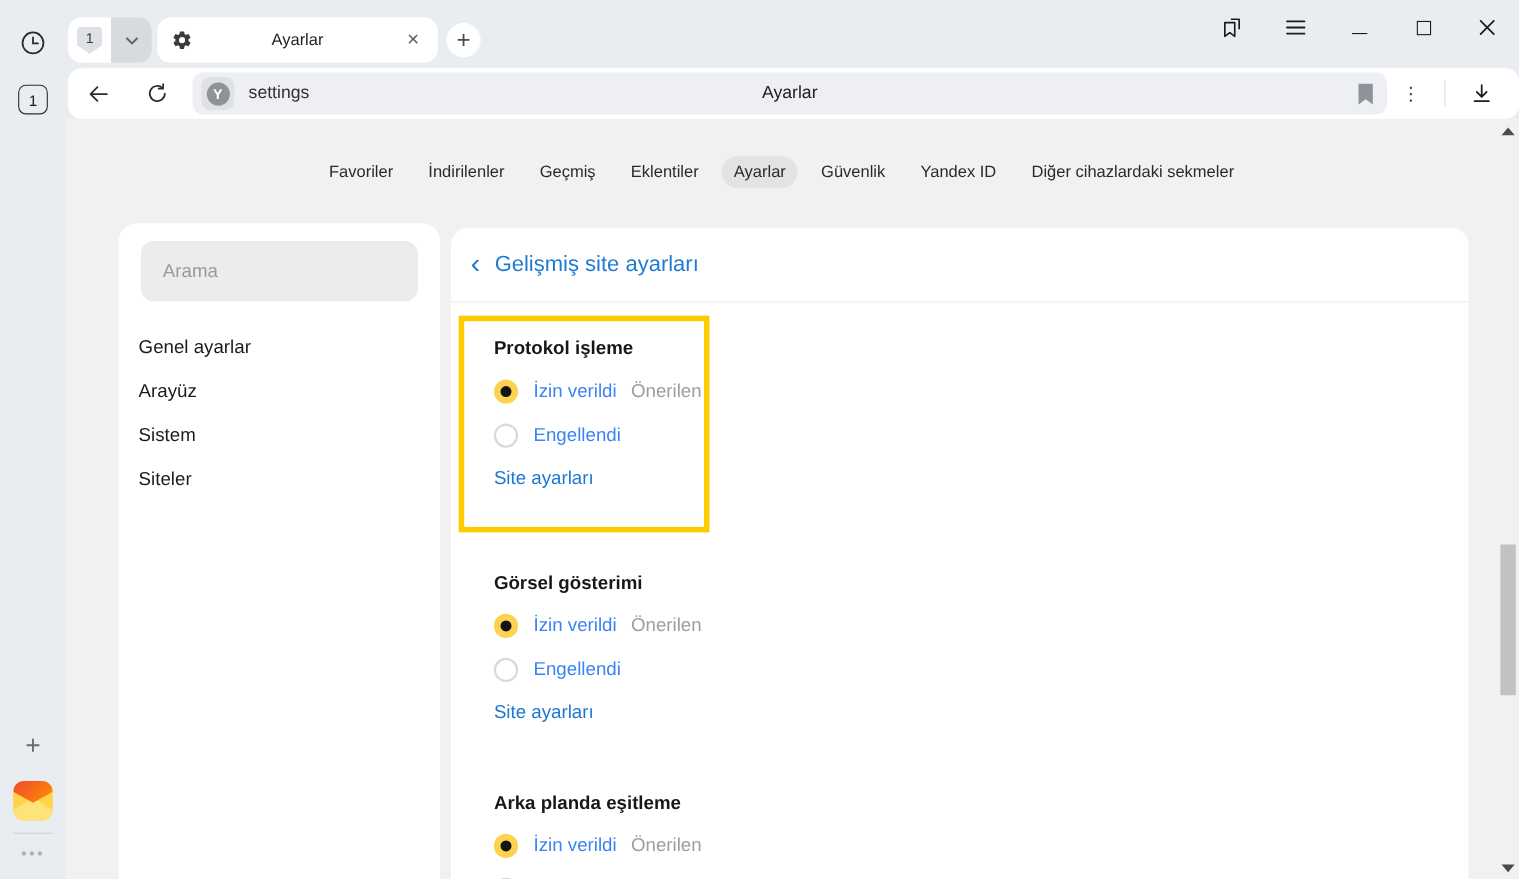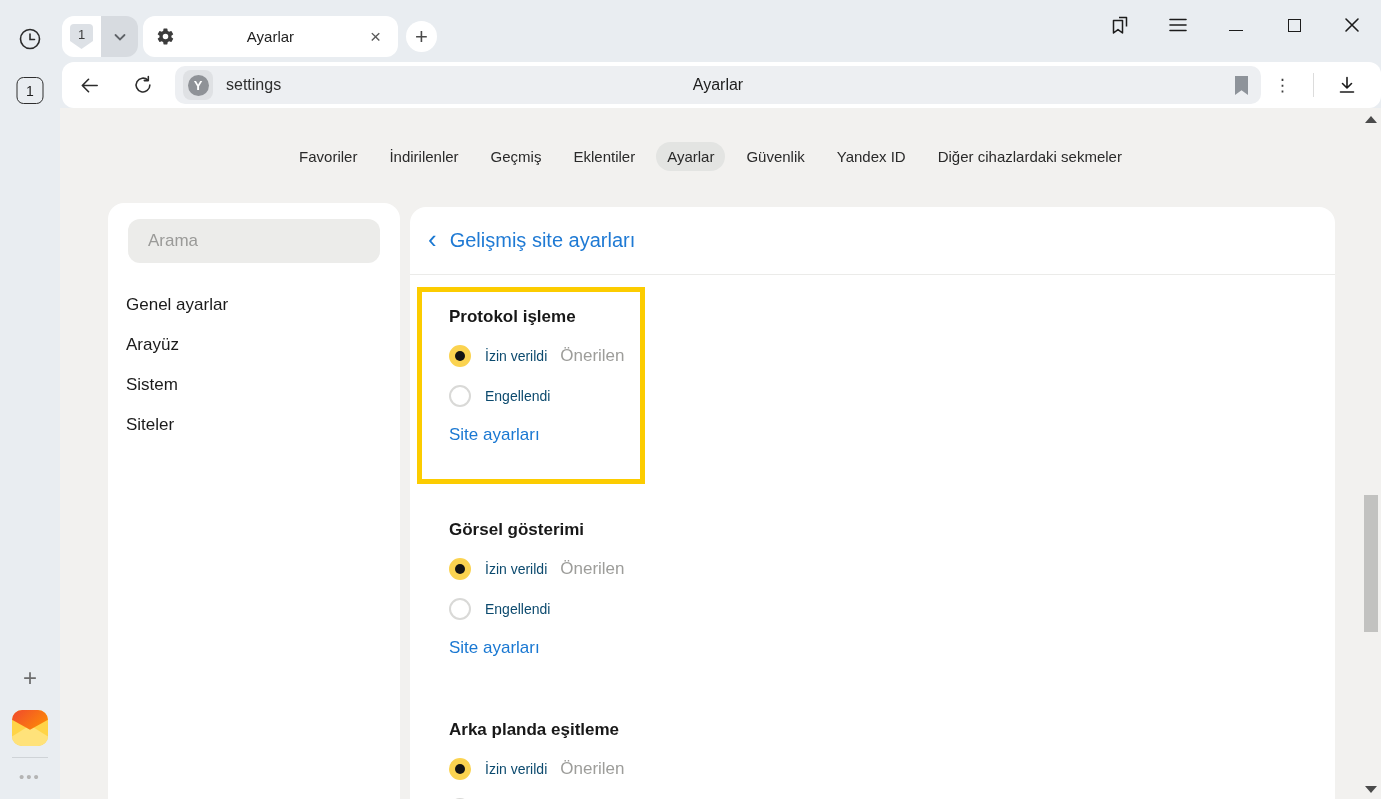--- a/index.html
+++ b/index.html
@@ -61,41 +61,41 @@
   .v-divider { width:1px; height:24px; background:#dcdcdc; margin:0 10px; }
   .dl-btn { width:34px; height:30px; display:flex; align-items:center; justify-content:center; cursor:pointer; margin-left:6px; }
 
   
   .content { position:absolute; left:60px; right:0; top:108px; bottom:0; background:var(--content-bg); }
   .nav-tabs { position:absolute; top:34px; left:0; right:20px; display:flex; justify-content:center; gap:10px; }
   .nav-tab { font-size:15px; color:#2a2a2a; padding:6px 11px; border-radius:15px; cursor:pointer; white-space:nowrap; }
   .nav-tab.active { background:#e3e4e2; }
 
   .sidebar-card { position:absolute; left:48px; top:95px; width:292px; bottom:-16px; background:#fff; border-radius:16px; }
-  .search-box { margin:16px 20px 0; height:44px; background:#ececea; border-radius:12px; display:flex; align-items:center; }
+  .search-box { margin:16px 20px 0; height:55px; background:#ececea; border-radius:12px; display:flex; align-items:center; }
   .search-box input { border:none; outline:none; background:transparent; font-family:inherit; font-size:17px; color:#1c1c1c; padding:0 20px; width:100%; }
   .search-box input::placeholder { color:#9a9a98; }
   .side-list { margin-top:22px; }
   .side-item { height:40px; display:flex; align-items:center; padding-left:18px; font-size:17px; color:#1b1b1b; cursor:pointer; }
 
   .main-card { position:absolute; left:350px; right:46px; top:99px; bottom:-16px; background:#fff; border-radius:16px; }
   .main-header { height:68px; display:flex; align-items:center; padding-left:18px; border-bottom:1px solid #ebebe9; cursor:pointer; }
   .back-chevron { font-size:26px; color:var(--blue); line-height:1; margin-top:-4px; }
   .main-title { font-size:20px; color:#1f7ad4; margin-left:13px; }
 
   .section { margin-left:39px; width:280px; }
   .section.highlighted { margin-left:7px; width:228px; border:5px solid var(--yellow); padding:12px 0 29px 27px; margin-top:12px; }
   .section.s1 { margin-top:33px; }
   .section.s2 { margin-top:54px; }
   .section-title { font-size:17px; font-weight:700; color:#181818; line-height:26px; margin-bottom:6px; }
   .option-row { height:40px; display:flex; align-items:center; cursor:pointer; }
   .radio { width:22px; height:22px; border-radius:50%; background:#fff; border:2px solid #d9d9d7; flex:none; position:relative; }
   .radio.selected { background:var(--radio-yellow); border-color:var(--radio-yellow); }
   .radio.selected::after { content:""; position:absolute; inset:0; margin:auto; width:10px; height:10px; border-radius:50%; background:#141414; }
-  .option-label { font-size:14px; color:#0c4a6e; margin-left:14px; }
+  .option-label { font-size:17px; color:#3b82f6; margin-left:14px; }
   .option-badge { font-size:17px; color:#9d9d9a; margin-left:13px; }
   .site-link { margin-top:4px; height:30px; display:flex; align-items:center; font-size:17px; color:var(--blue); cursor:pointer; }
 
   
   .scrollbar { position:absolute; right:0; top:0; width:20px; bottom:0; }
   .scroll-arrow { position:absolute; left:50%; transform:translateX(-50%); width:0; height:0; border-left:6px solid transparent; border-right:6px solid transparent; cursor:pointer; }
   .scroll-up { top:8px; border-bottom:7px solid #4b4b4b; }
   .scroll-down { bottom:6px; border-top:7px solid #4b4b4b; }
   .scroll-thumb { position:absolute; right:3px; top:387px; width:14px; height:137px; background:#c2c2c0; cursor:pointer; }
 </style>

